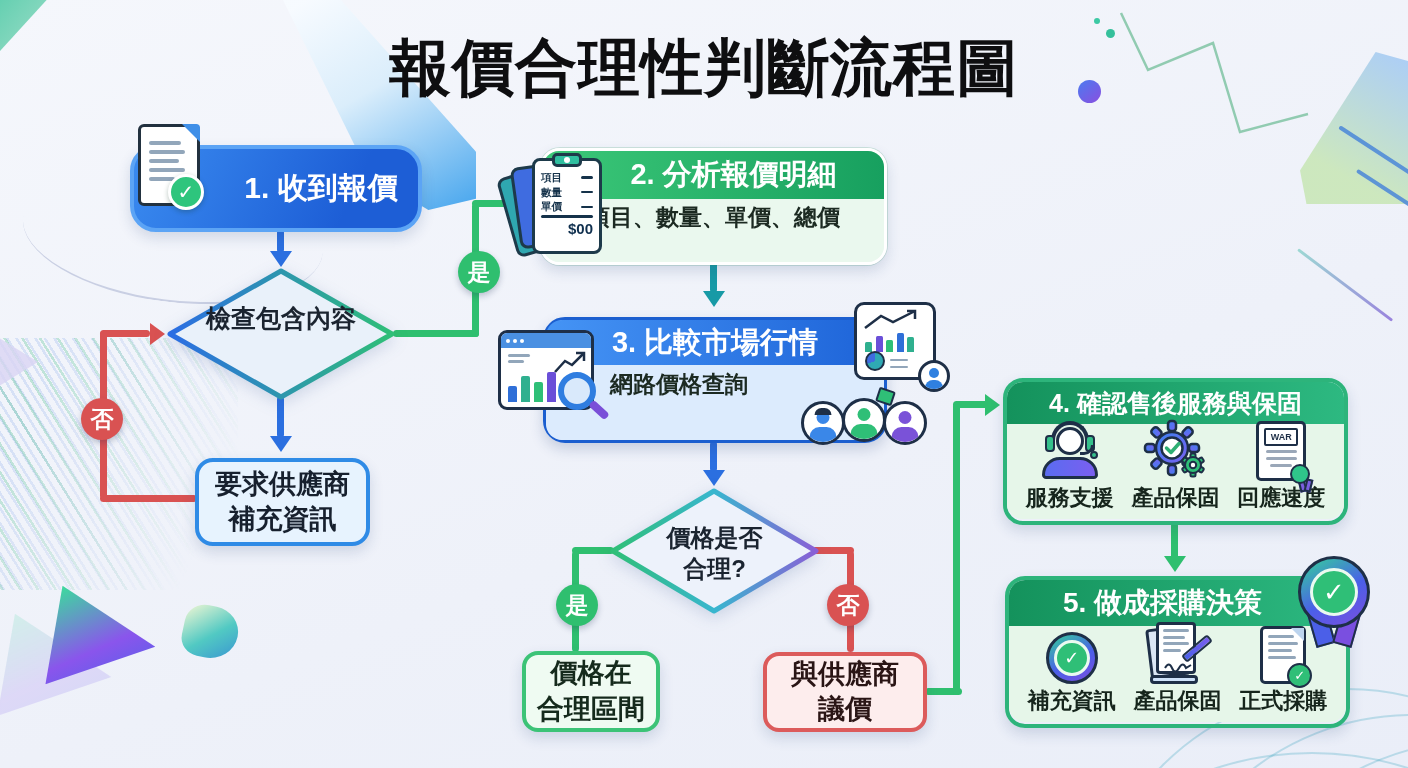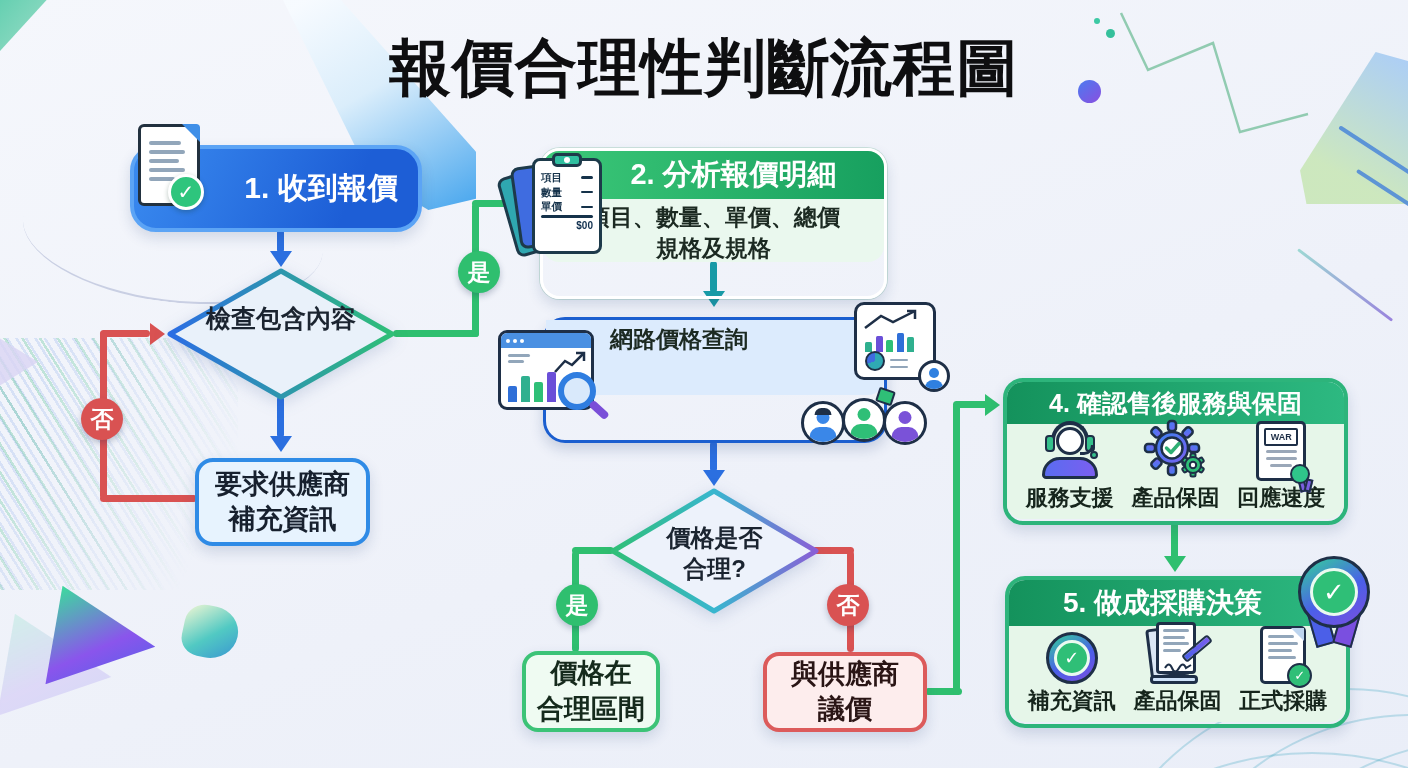--- a/index.html
+++ b/index.html
@@ -66,21 +66,21 @@
   
   .step1{left:130px;top:145px;width:292px;height:87px;border-radius:26px;
     background:linear-gradient(115deg,#3a8bf0 0%,#1d5ed6 75%);border:4px solid #5ca4f5;box-sizing:border-box;}
   .step1 .lab{position:absolute;left:96px;right:6px;top:0;bottom:0;display:flex;align-items:center;
     justify-content:center;color:#fff;font-size:30px;font-weight:800;}
   
   .hbox{border-radius:20px;box-sizing:border-box;overflow:visible;}
   .hbox .hd{display:flex;align-items:center;justify-content:center;color:#fff;font-weight:800;
     border-radius:16px 16px 0 0;}
   .hbox .bd{font-weight:800;color:#1c2a22;line-height:1.35;border-radius:0 0 16px 16px;}
-  .step2{left:540px;top:148px;width:347px;height:151px;border:3px solid #fff;border-radius:20px;
+  .step2{left:540px;top:148px;width:347px;height:117px;border:3px solid #fff;border-radius:20px;
     box-shadow:0 6px 14px rgba(30,60,120,.16),0 0 0 1px rgba(40,150,90,.18);}
   .step2 .hd{height:48px;background:linear-gradient(90deg,#3cc878,#17a05f);font-size:29px;padding-left:40px;}
   .step2 .bd{height:63px;background:#eaf8ee;font-size:23px;text-align:center;padding-top:3px;box-sizing:border-box;}
   .step3{left:543px;top:317px;width:344px;height:126px;border:3px solid #1b5ecf;border-radius:22px;
     box-shadow:0 6px 14px rgba(30,60,120,.2);}
   .step3 .hd{height:45px;background:linear-gradient(90deg,#4594f5,#1d63d8);font-size:29px;}
   .step3 .bd{height:75px;background:#dcebfd;font-size:23px;text-align:left;padding:4px 4px 0 64px;box-sizing:border-box;}
   .gstep .hd{background:linear-gradient(90deg,#14925c,#2db981);}
   .step4{left:1003px;top:378px;width:345px;height:147px;border:4px solid #2db47b;border-radius:20px;}
   .step4 .hd{height:42px;font-size:25px;}
@@ -113,21 +113,21 @@
   
   .ic-clip{left:506px;top:156px;width:102px;height:106px;}
   .cb-page{position:absolute;width:58px;height:82px;border:3px solid #1d3a4a;border-radius:8px;box-sizing:border-box;}
   .cb-board{position:absolute;left:26px;top:2px;width:70px;height:96px;background:#fff;border:3px solid #1d3a4a;border-radius:8px;box-sizing:border-box;padding:10px 6px 4px;}
   .cb-clip{position:absolute;left:50%;top:-8px;transform:translateX(-50%);width:30px;height:14px;background:#2fbf9f;border:3px solid #1d3a4a;border-radius:5px;box-sizing:border-box;}
   .cb-hole{position:absolute;left:50%;top:1px;transform:translateX(-50%);width:6px;height:6px;background:#fff;border-radius:50%;}
   .cb-row{display:flex;align-items:center;margin-bottom:1.5px;}
   .cb-txt{font-size:10.5px;font-weight:900;color:#15324a;line-height:1.25;text-align:center;}
   .cb-dash{margin-left:auto;width:12px;height:2.5px;background:#15324a;border-radius:2px;}
   .cb-div{height:2.5px;background:#15324a;margin-top:2px;border-radius:2px;}
-  .cb-amt{text-align:right;font-size:10px;font-weight:900;color:#0f2f4e;margin-top:2px;}
+  .cb-amt{text-align:right;font-size:15px;font-weight:900;color:#0f2f4e;margin-top:2px;}
   
   .ic-browser{left:498px;top:330px;width:114px;height:100px;}
   .bw-win{position:absolute;left:0;top:0;width:96px;height:80px;background:#fff;border:3px solid #1e2f47;border-radius:9px;overflow:hidden;box-sizing:border-box;}
   .bw-bar{height:15px;background:#4a90e2;display:flex;align-items:center;gap:3px;padding-left:5px;}
   .bw-dot{width:4px;height:4px;border-radius:50%;background:#fff;}
   .bw-line{position:absolute;left:7px;height:3px;background:#92a6ba;border-radius:2px;}
   .bw-bars{position:absolute;left:7px;bottom:5px;display:flex;align-items:flex-end;gap:4px;}
   .bw-b{width:9px;border-radius:2px 2px 0 0;}
   .mag{position:absolute;left:60px;top:42px;width:38px;height:38px;border:6px solid #2f7de0;border-radius:50%;
     background:rgba(207,227,250,.8);box-sizing:border-box;}
@@ -286,21 +286,20 @@
 
   <div class="node sbox supp">
     <span>要求供應商</span>
     <span>補充資訊</span>
   </div>
 
   <div class="node hbox step2">
     <div class="hd">2. 分析報價明細</div>
     <div class="bd">
       <span style="display:block;">項目、數量、單價、總價</span>
-      <span style="display:block;">規格及規格</span>
     </div>
   </div>
   <div class="abs z5 ic-clip" style="position:absolute;">
     <div class="cb-page" style="left:0;top:14px;background:#2fa7b0;transform:rotate(-16deg);"></div>
     <div class="cb-page" style="left:9px;top:8px;background:#3f6ce0;transform:rotate(-8deg);"></div>
     <div class="cb-board">
       <div class="cb-clip">
           <div class="cb-hole"></div>
         </div>
       <div class="cb-row">
@@ -314,20 +313,21 @@
       <div class="cb-row">
           <span class="cb-txt">單價</span>
           <span class="cb-dash"></span>
         </div>
       <div class="cb-div"></div>
       <div class="cb-amt">$00</div>
     </div>
   </div>
 
   <div class="node hbox step3">
+    <div class="hd">3. 比較市場行情</div>
     <div class="bd">
       <span style="display:block;">網路價格查詢</span>
     </div>
   </div>
   <div class="abs z5 ic-browser" style="position:absolute;">
     <div class="bw-win">
       <div class="bw-bar">
         <span class="bw-dot"></span>
           <span class="bw-dot"></span>
           <span class="bw-dot"></span>

